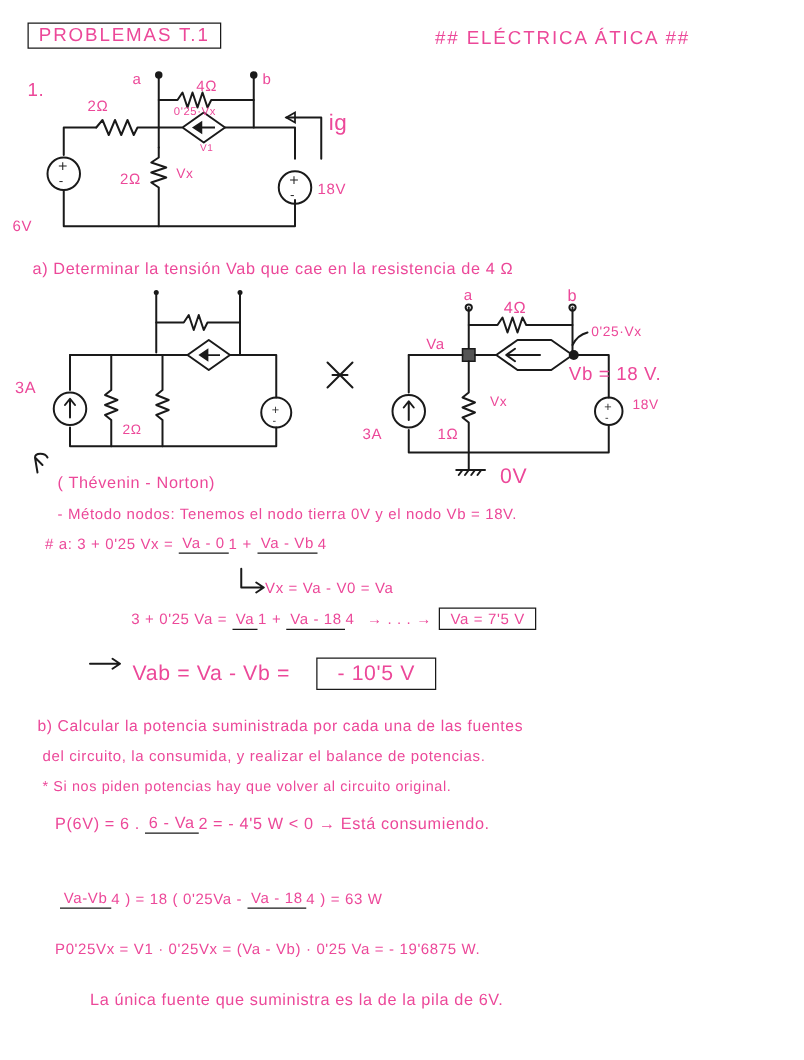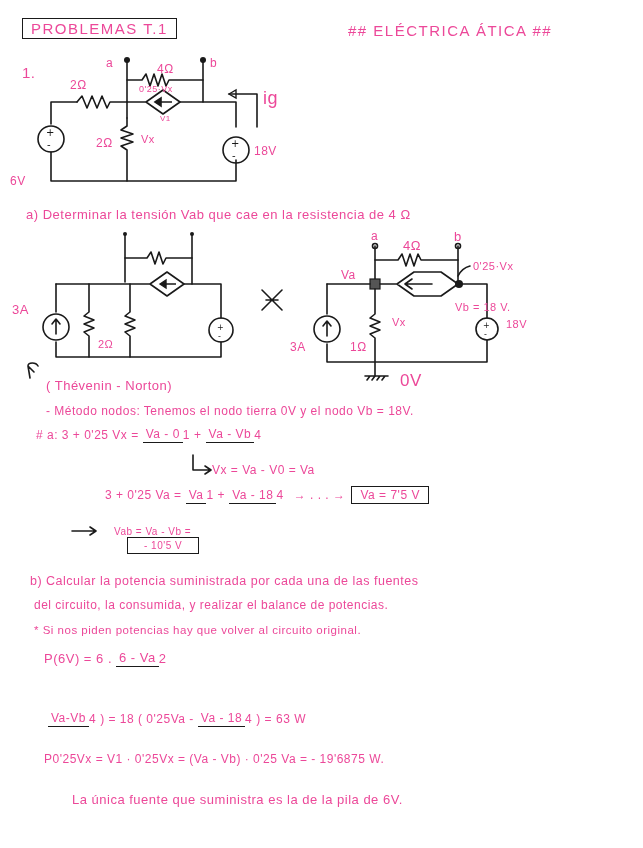--- a/index.html
+++ b/index.html
@@ -111,21 +111,21 @@
   <path class="w" d="M365,376 L388,376 M367,380 L370,376 M372,380 L375,376 M377,380 L380,376 M382,380 L385,376"></path>
   <circle class="w" cx="487" cy="329" r="11"></circle>
   <text x="483" y="328" font-size="8">+</text>
     <text x="484" y="337" font-size="8">-</text>
 </svg>
 <div class="hand" style="left:371px;top:229px;font-size:12px;">a</div>
 <div class="hand" style="left:454px;top:229px;font-size:13px;">b</div>
 <div class="hand" style="left:403px;top:238px;font-size:13px;">4Ω</div>
 <div class="hand" style="left:341px;top:268px;font-size:12px;">Va</div>
 <div class="hand" style="left:473px;top:260px;font-size:11px;">0'25·Vx</div>
-<div class="hand" style="left:455px;top:301px;font-size:11px;">Vb = 18 V.</div>
+<div class="hand" style="left:455px;top:291px;font-size:15px;">Vb = 18 V.</div>
 <div class="hand" style="left:506px;top:318px;font-size:11px;">18V</div>
 <div class="hand" style="left:290px;top:340px;font-size:12px;">3A</div>
 <div class="hand" style="left:350px;top:340px;font-size:12px;">1Ω</div>
 <div class="hand" style="left:392px;top:316px;font-size:11px;">Vx</div>
 <div class="hand" style="left:400px;top:371px;font-size:17px;">0V</div>
 
 <div class="hand" style="left:46px;top:378px;font-size:13px;">( Thévenin - Norton)</div>
 <div class="hand" style="left:46px;top:404px;font-size:12px;">- Método nodos: Tenemos el nodo tierra 0V y el nodo Vb = 18V.</div>
 
 <div class="hand" style="left:36px;top:426px;font-size:12px;display:flex;align-items:center;">
@@ -154,35 +154,36 @@
     </span>
   <span>+</span>
   <span class="frac">
       <span class="num">Va - 18</span>
       <span class="den">4</span>
     </span>
   <span style="margin:0 6px;">→ . . . →</span>
   <span class="boxed">Va = 7'5 V</span>
 </div>
 
-<div class="hand" style="left:106px;top:526px;font-size:10px;display:flex;align-items:center;flex-direction:column;">
+<div class="hand" style="left:106px;top:526px;font-size:17px;display:flex;align-items:center;">
   <span>Vab = Va - Vb =</span>
   <span class="boxed" style="margin-left:21px;padding:2px 16px;">- 10'5 V</span>
 </div>
 
 <div class="hand" style="left:30px;top:574px;font-size:12.5px;">b) Calcular la potencia suministrada por cada una de las fuentes</div>
 <div class="hand" style="left:34px;top:598px;font-size:12px;">del circuito, la consumida, y realizar el balance de potencias.</div>
 <div class="hand" style="left:34px;top:624px;font-size:11.5px;">* Si nos piden potencias hay que volver al circuito original.</div>
 
 <div class="hand" style="left:44px;top:650px;font-size:13px;display:flex;align-items:center;">
   <span>P(6V) =  6 .</span>
   <span class="frac">
       <span class="num">6 - Va</span>
       <span class="den">2</span>
     </span>
+  <span>= - 4'5 W  &lt; 0 → Está consumiendo.</span>
 </div>
 
 <div class="hand" style="left:44px;top:710px;font-size:12px;display:flex;align-items:center;">
   <span class="frac">
       <span class="num">Va-Vb</span>
       <span class="den">4</span>
     </span>
   <span>) = 18 ( 0'25Va -</span>
   <span class="frac">
       <span class="num">Va - 18</span>

